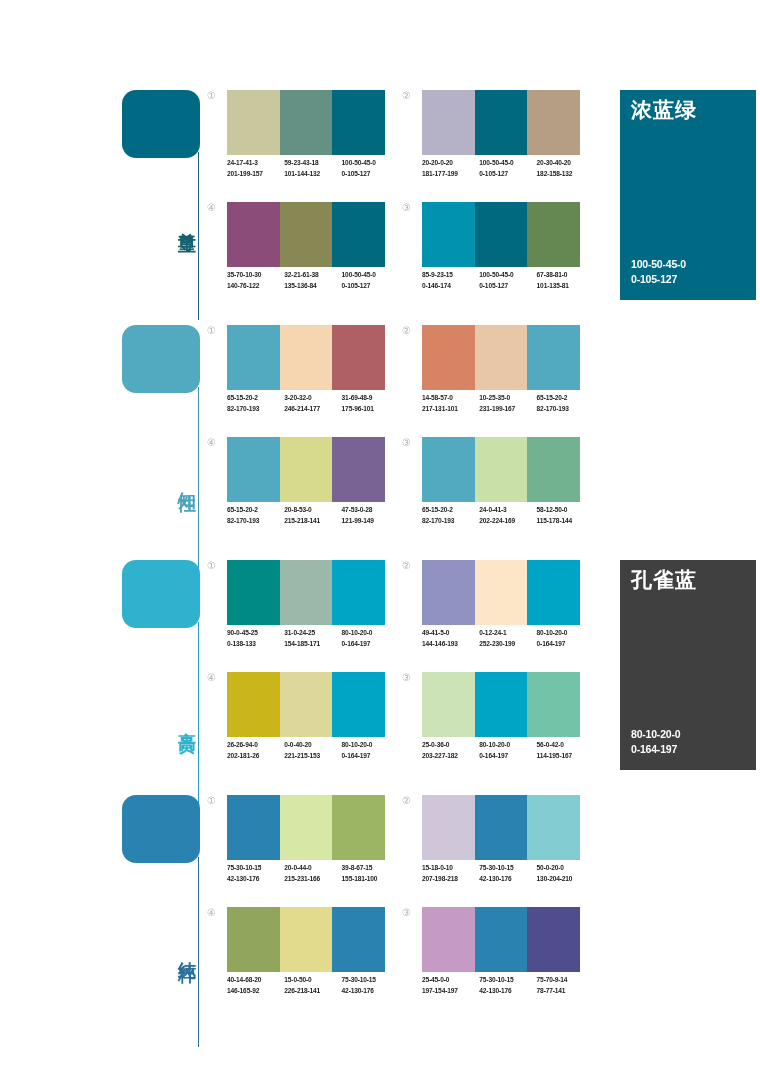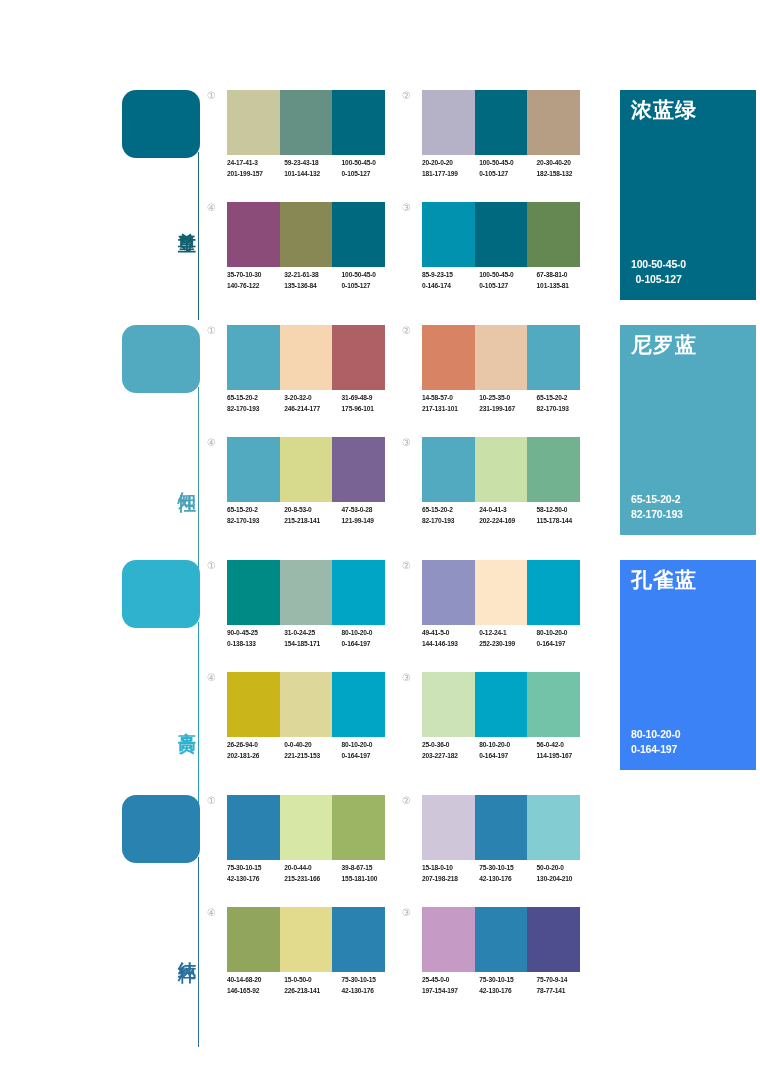--- a/index.html
+++ b/index.html
@@ -167,21 +167,21 @@
             <div class="code">
               <div>100-50-45-0</div>
               <div>0-105-127</div>
             </div>
             <div class="code">
               <div>67-38-81-0</div>
               <div>101-135-81</div>
             </div>
           </div>
         </div>
-        <div class="hero" style="background: rgb(0, 106, 133); text-align: center;">
+        <div class="hero" style="background: rgb(0, 106, 133);">
           <div class="hero-title">浓蓝绿</div>
           <div class="hero-codes">
             <div>100-50-45-0</div>
             <div>0-105-127</div>
           </div>
         </div>
       </div>
       <div class="section" style="top: 325px;">
         <div class="badge" style="background: rgb(82, 170, 193);"></div>
         <div class="connector" style="background: rgb(63, 147, 171); height: 190px;"></div>
@@ -267,27 +267,20 @@
             <div class="code">
               <div>24-0-41-3</div>
               <div>202-224-169</div>
             </div>
             <div class="code">
               <div>58-12-50-0</div>
               <div>115-178-144</div>
             </div>
           </div>
         </div>
-        <div class="hero" style="background: rgb(82, 170, 193);">
-          <div class="hero-title">尼罗蓝</div>
-          <div class="hero-codes">
-            <div>65-15-20-2</div>
-            <div>82-170-193</div>
-          </div>
-        </div>
       </div>
       <div class="section" style="top: 560px;">
         <div class="badge" style="background: rgb(46, 178, 205);"></div>
         <div class="connector" style="background: rgb(43, 159, 184); height: 190px;"></div>
         <div class="vlabel" style="color: rgb(46, 178, 205); top: 158px; left: 166px;">高贵</div>
         <div class="grp c1 r1">
           <div class="num">①</div>
           <div class="swatches">
             <div class="sw" style="background: rgb(0, 138, 133);"></div>
             <div class="sw" style="background: rgb(154, 185, 171);"></div>
@@ -367,21 +360,21 @@
             <div class="code">
               <div>80-10-20-0</div>
               <div>0-164-197</div>
             </div>
             <div class="code">
               <div>56-0-42-0</div>
               <div>114-195-167</div>
             </div>
           </div>
         </div>
-        <div class="hero" style="background: #3b82f6;">
+        <div class="hero" style="background: #404040;">
           <div class="hero-title">孔雀蓝</div>
           <div class="hero-codes">
             <div>80-10-20-0</div>
             <div>0-164-197</div>
           </div>
         </div>
       </div>
       <div class="section" style="top: 795px;">
         <div class="badge" style="background: rgb(42, 130, 176);"></div>
         <div class="connector" style="background: rgb(42, 111, 155); height: 190px;"></div>

